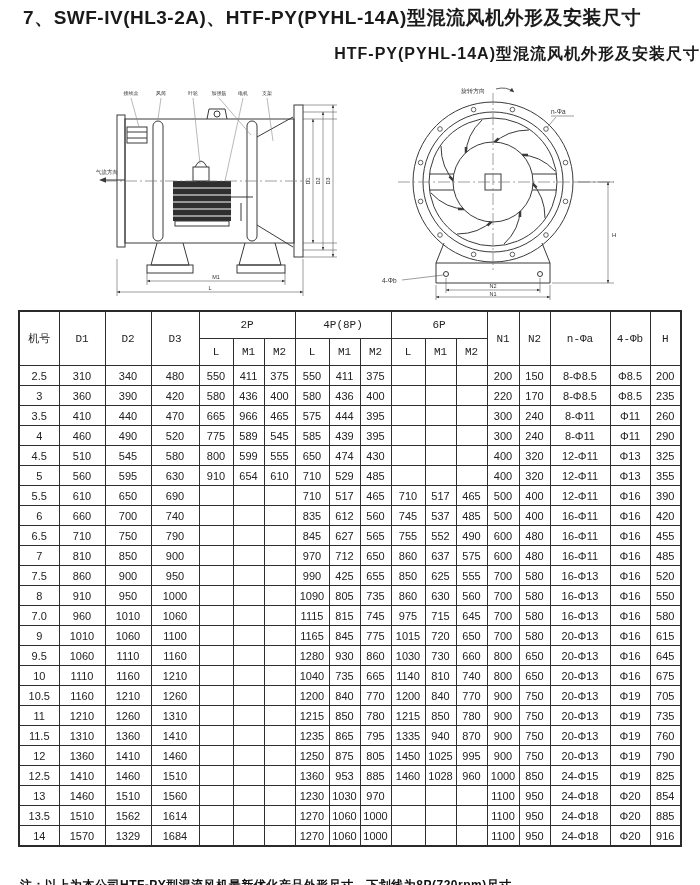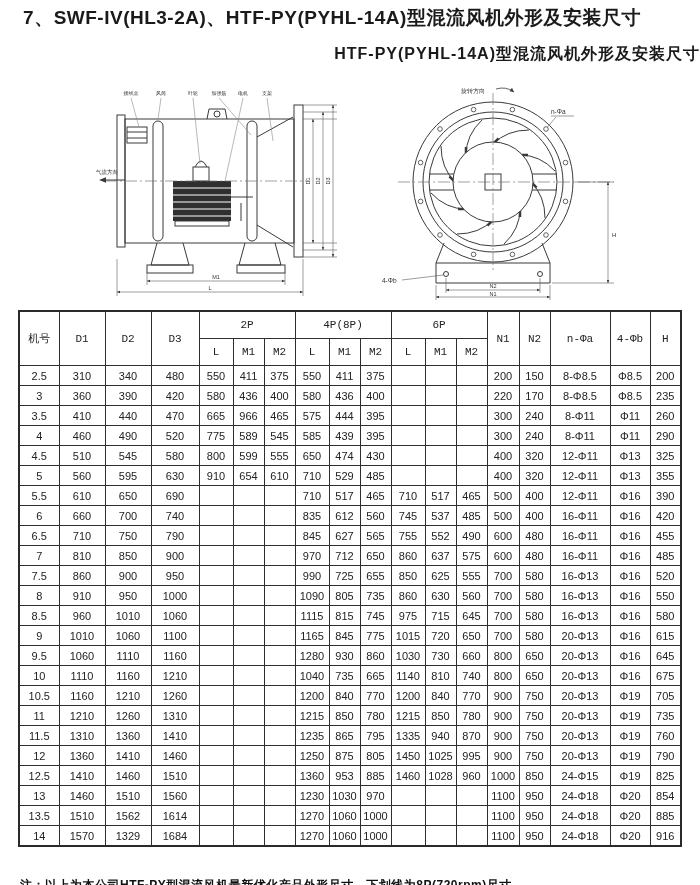--- a/index.html
+++ b/index.html
@@ -470,21 +470,21 @@
       </tr>
       <tr>
         <td>7.5</td>
         <td>860</td>
         <td>900</td>
         <td>950</td>
         <td></td>
         <td></td>
         <td></td>
         <td>990</td>
-        <td>725</td>
+        <td>425</td>
         <td>655</td>
         <td>850</td>
         <td>625</td>
         <td>555</td>
         <td>700</td>
         <td>580</td>
         <td>16-Φ13</td>
         <td>Φ16</td>
         <td>520</td>
       </tr>
@@ -502,21 +502,21 @@
         <td>860</td>
         <td>630</td>
         <td>560</td>
         <td>700</td>
         <td>580</td>
         <td>16-Φ13</td>
         <td>Φ16</td>
         <td>550</td>
       </tr>
       <tr>
-        <td>8.5</td>
+        <td>7.0</td>
         <td>960</td>
         <td>1010</td>
         <td>1060</td>
         <td></td>
         <td></td>
         <td></td>
         <td>1115</td>
         <td>815</td>
         <td>745</td>
         <td>975</td>

